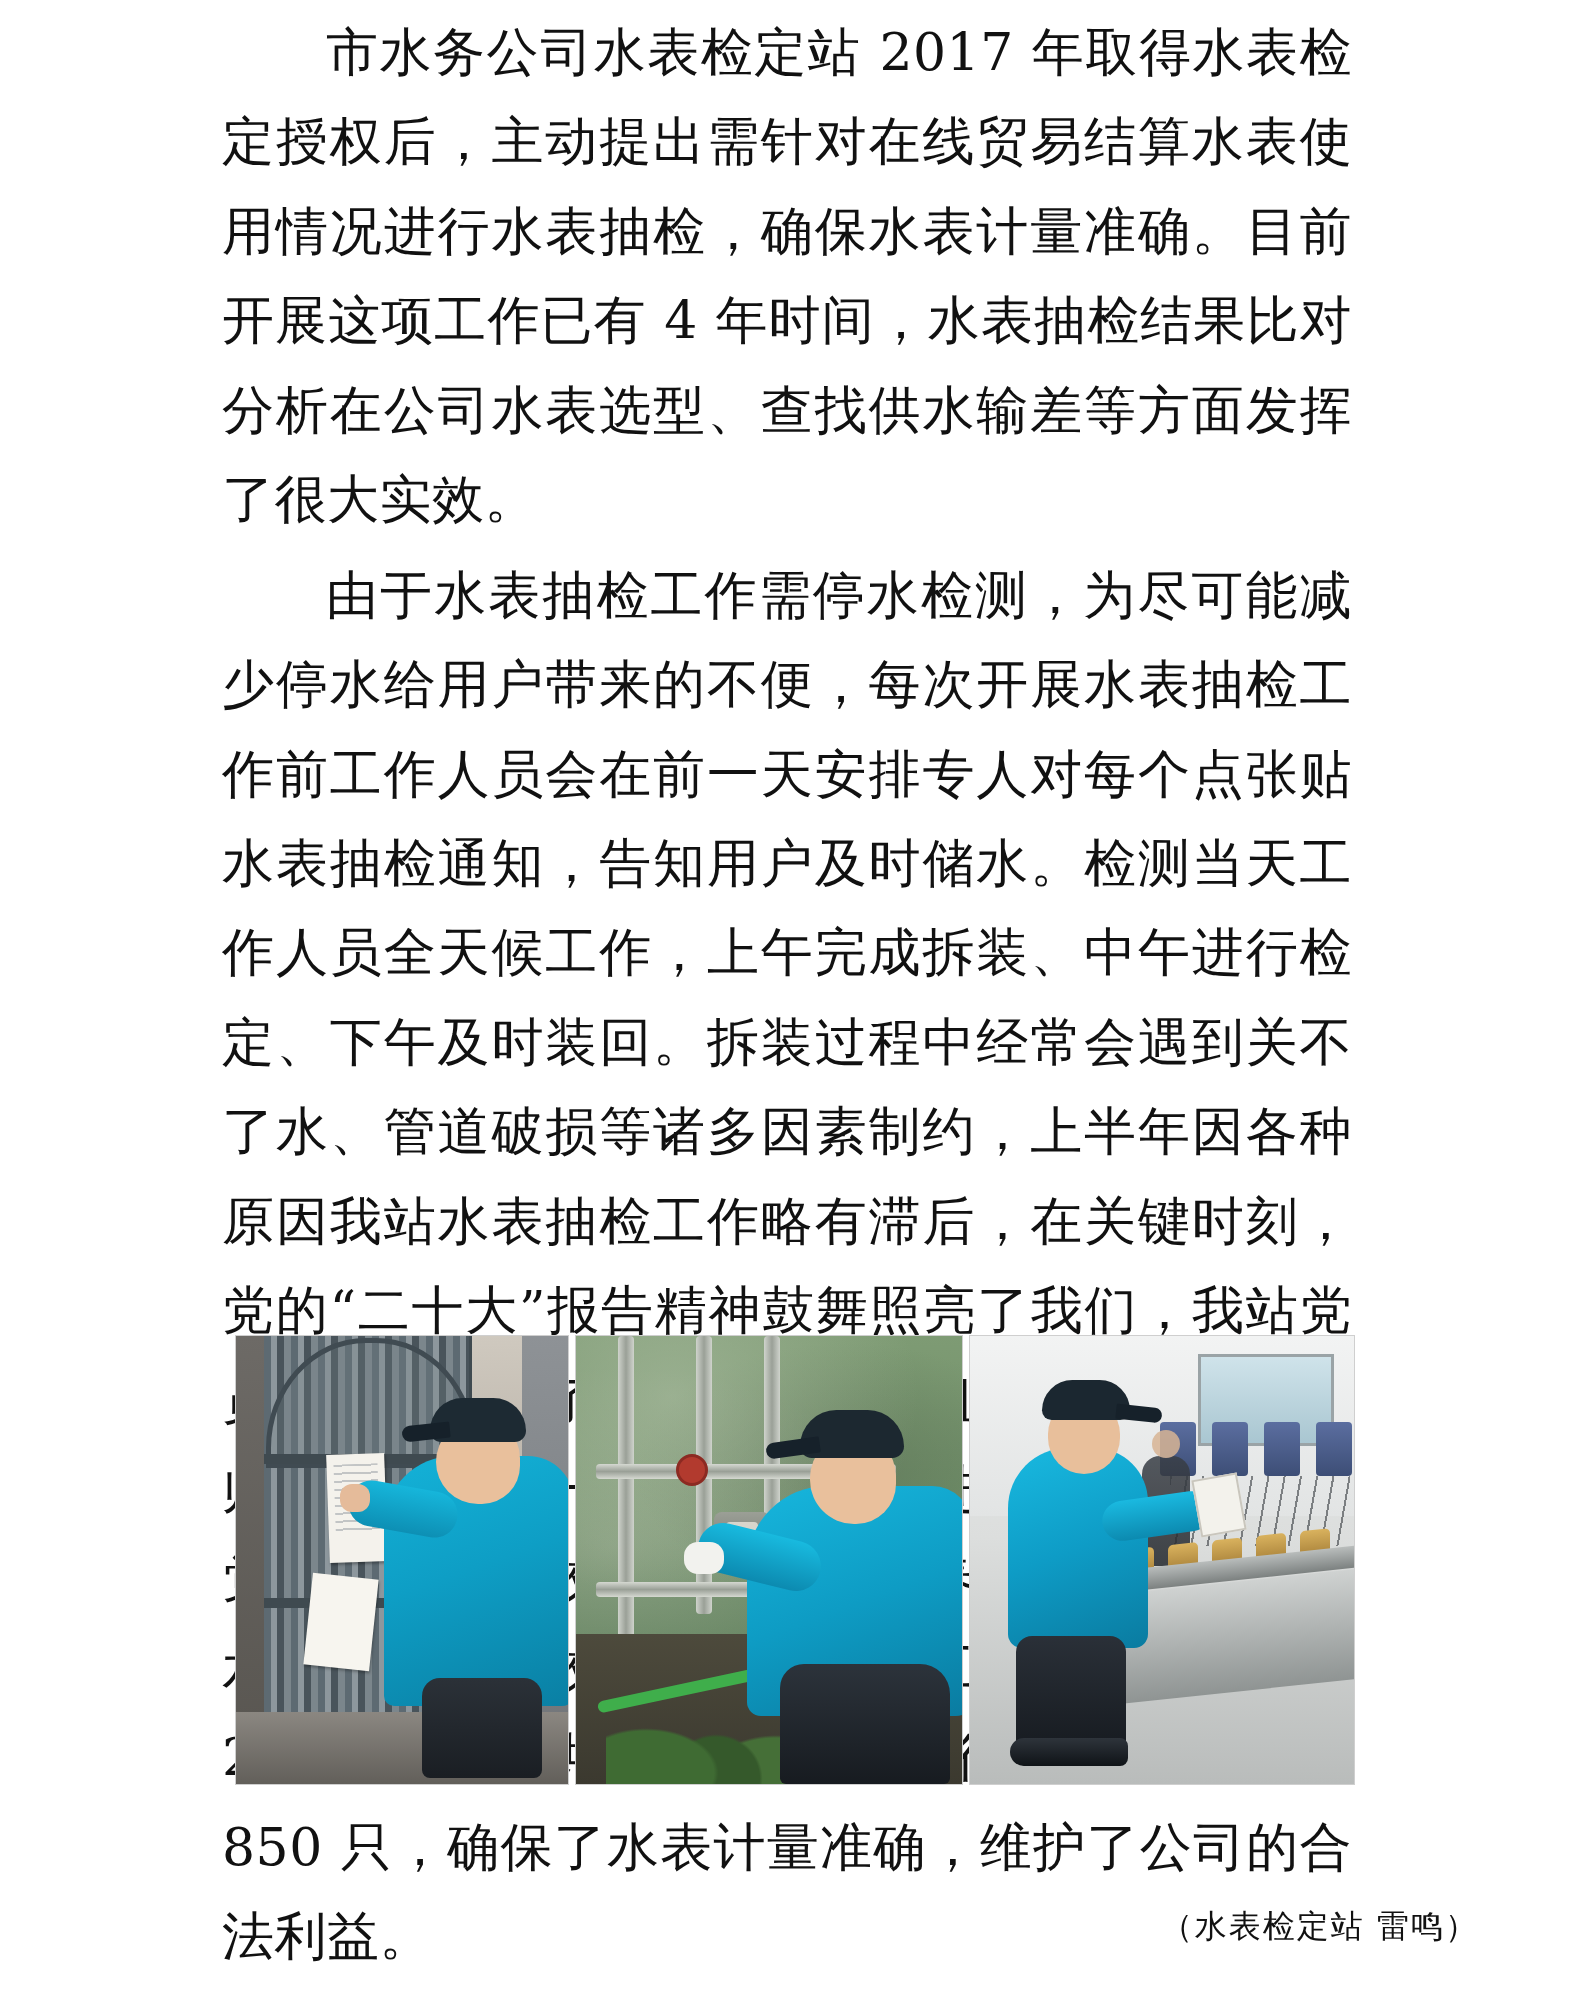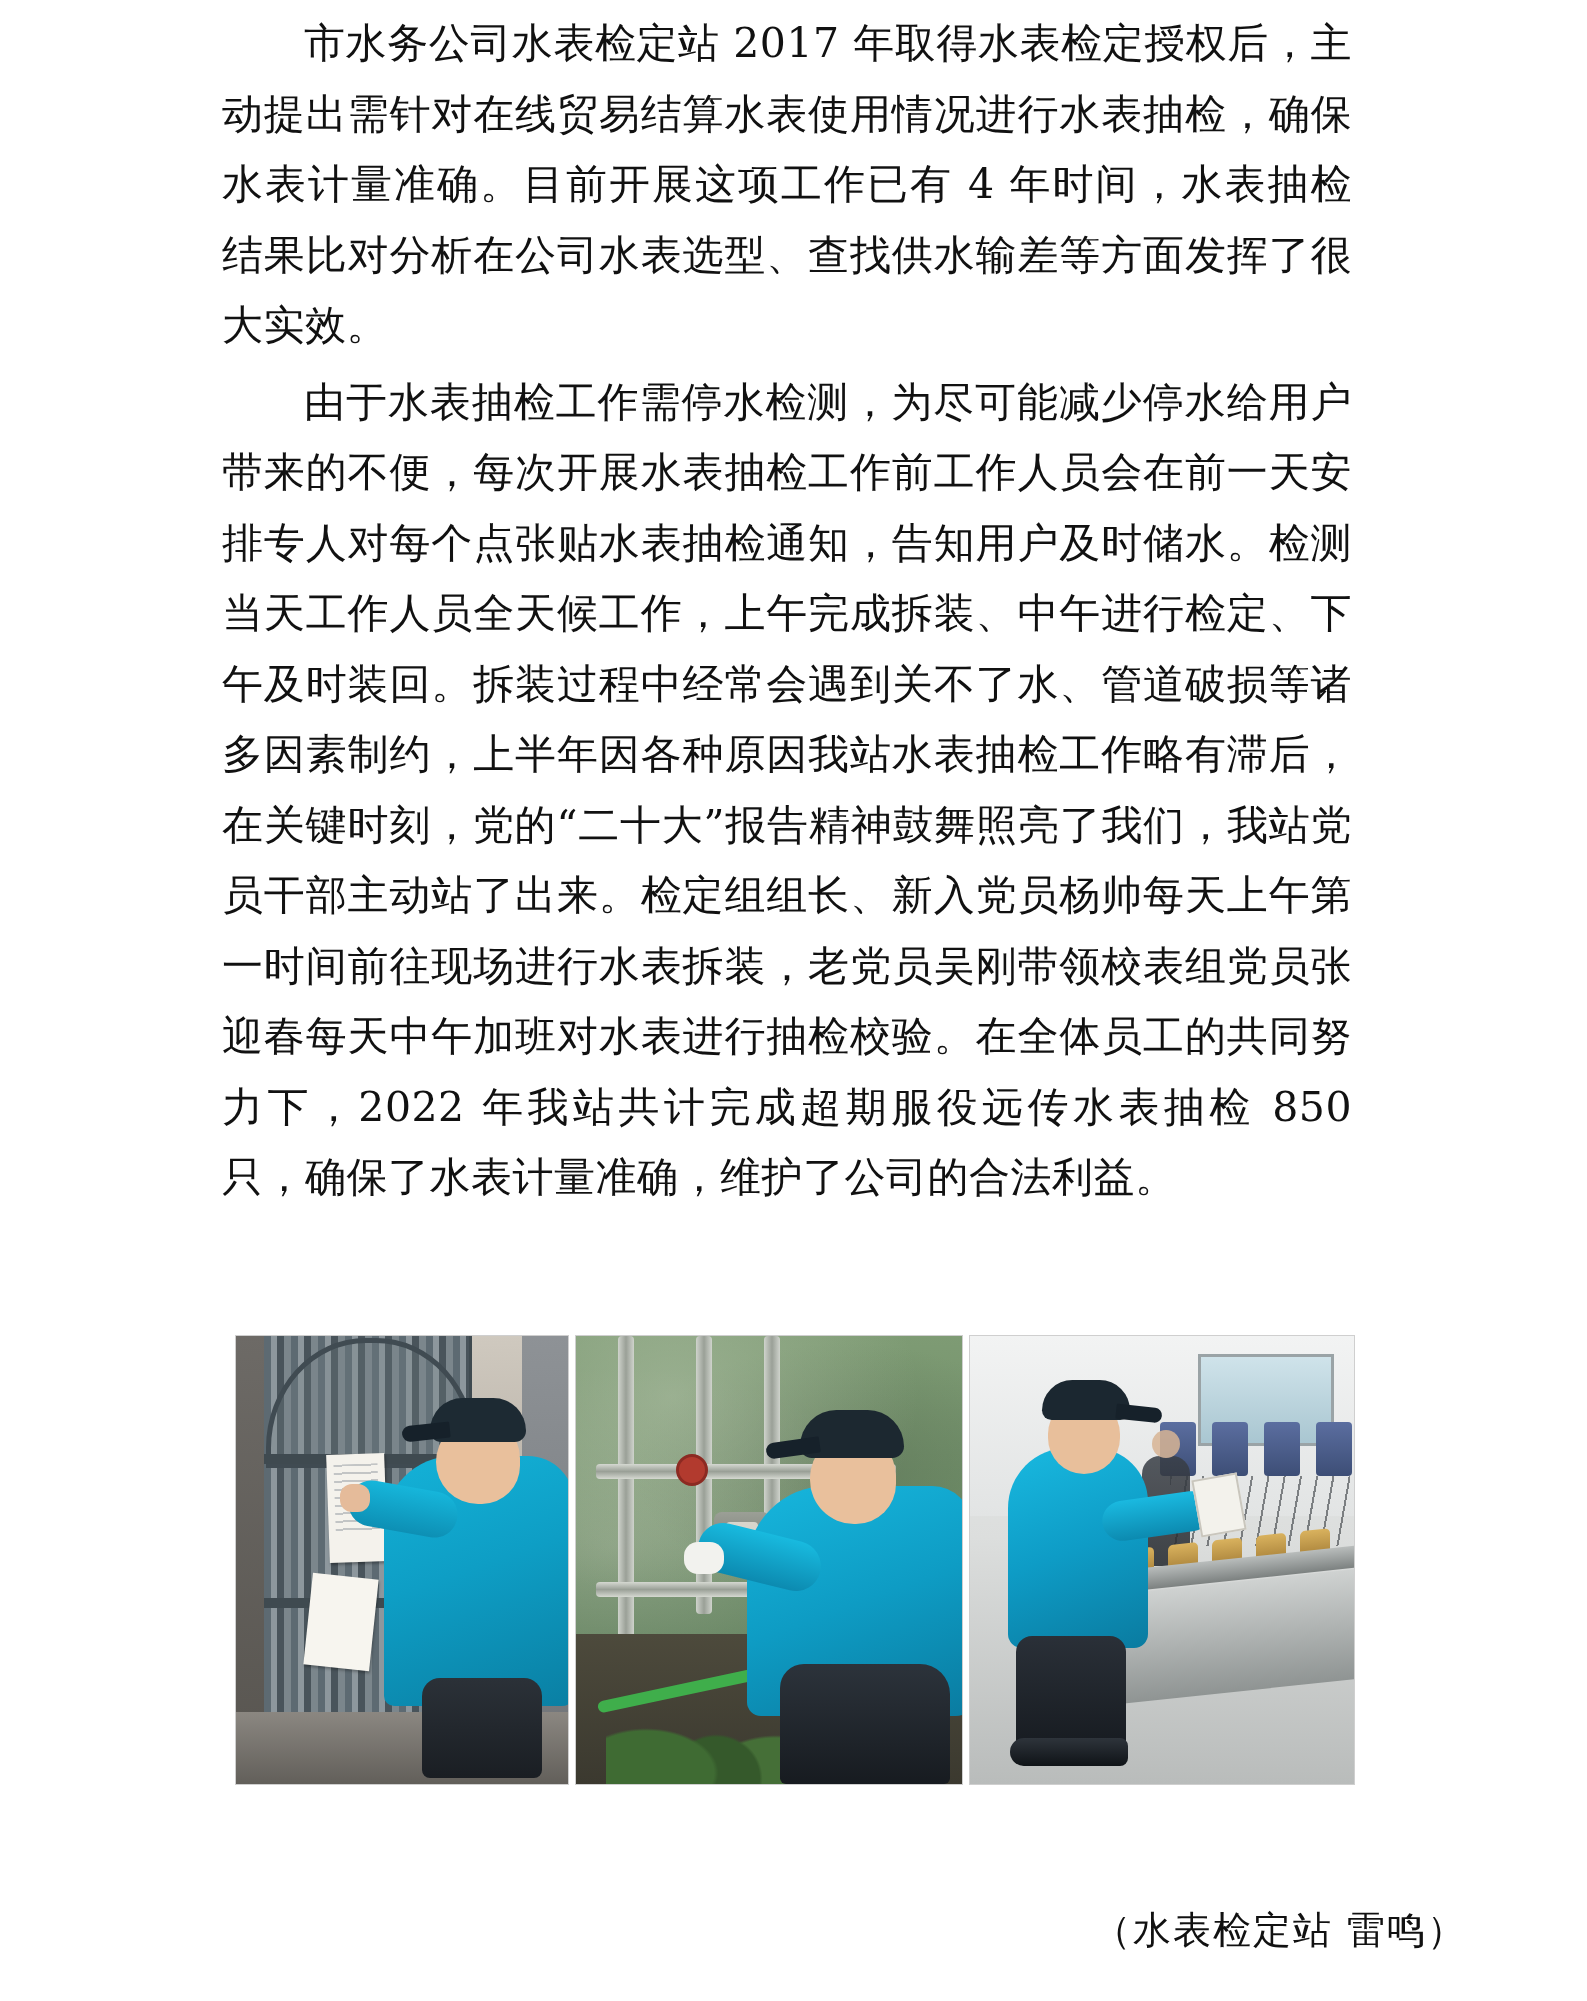--- a/index.html
+++ b/index.html
@@ -22,21 +22,21 @@
     box-sizing: border-box;
     padding: 0;
   }
   .body-text {
     position: absolute;
     left: 222px;
     top: 8px;
     width: 1130px;
   }
   .para {
-    font-size: 41px;
+    font-size: 52px;
     line-height: 1.72;
     text-align: justify;
     text-justify: inter-ideograph;
     text-indent: 2em;
     margin: 0 0 6px 0;
     letter-spacing: 0.5px;
     color: #111;
   }
   .photo-strip {
     position: absolute;
@@ -318,24 +318,24 @@
     background: linear-gradient(180deg,#3a3f46,#23272c);
     border-radius: 18px 18px 4px 4px; opacity:.85;
   }
   .p3 .bg-person::before {
     content:""; position:absolute; left:10px; top:-26px; width:28px; height:28px;
     background:#d8b595; border-radius:50%;
   }
 
   .signature {
     position: absolute;
-    left: 0; right: 120px;
+    left: 0; right: 108px;
     top: 1905px;
     text-align: right;
-    font-size: 38px;
+    font-size: 32px;
     letter-spacing: 2px;
     color: #111;
   }
 </style>
 </head>
 <body>
 
 <div class="page">
 
   <div class="body-text">

